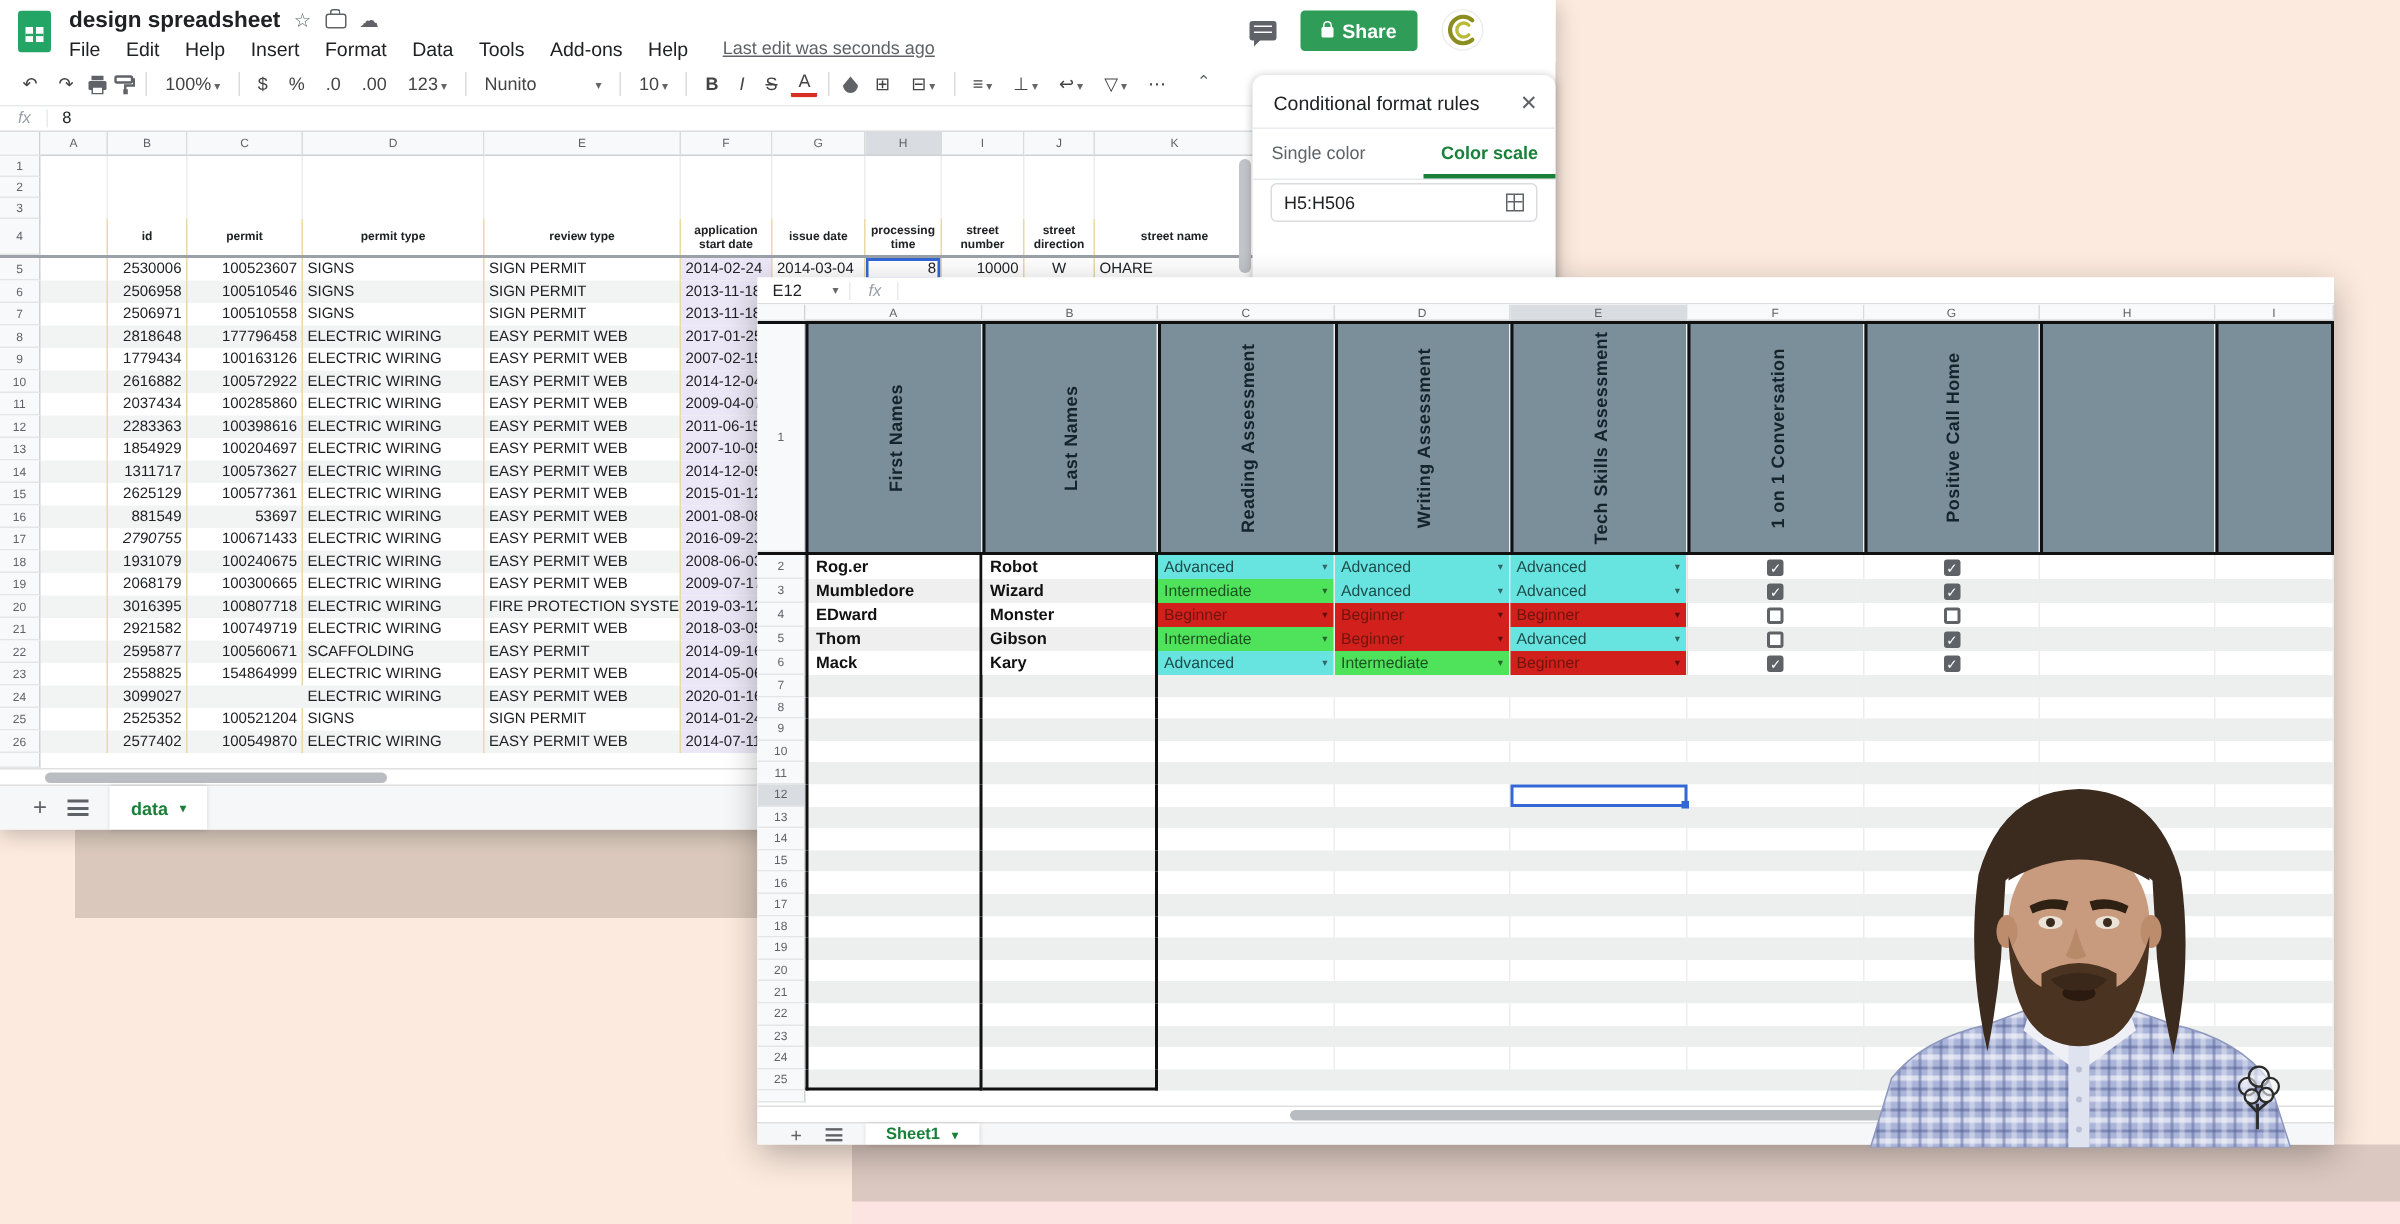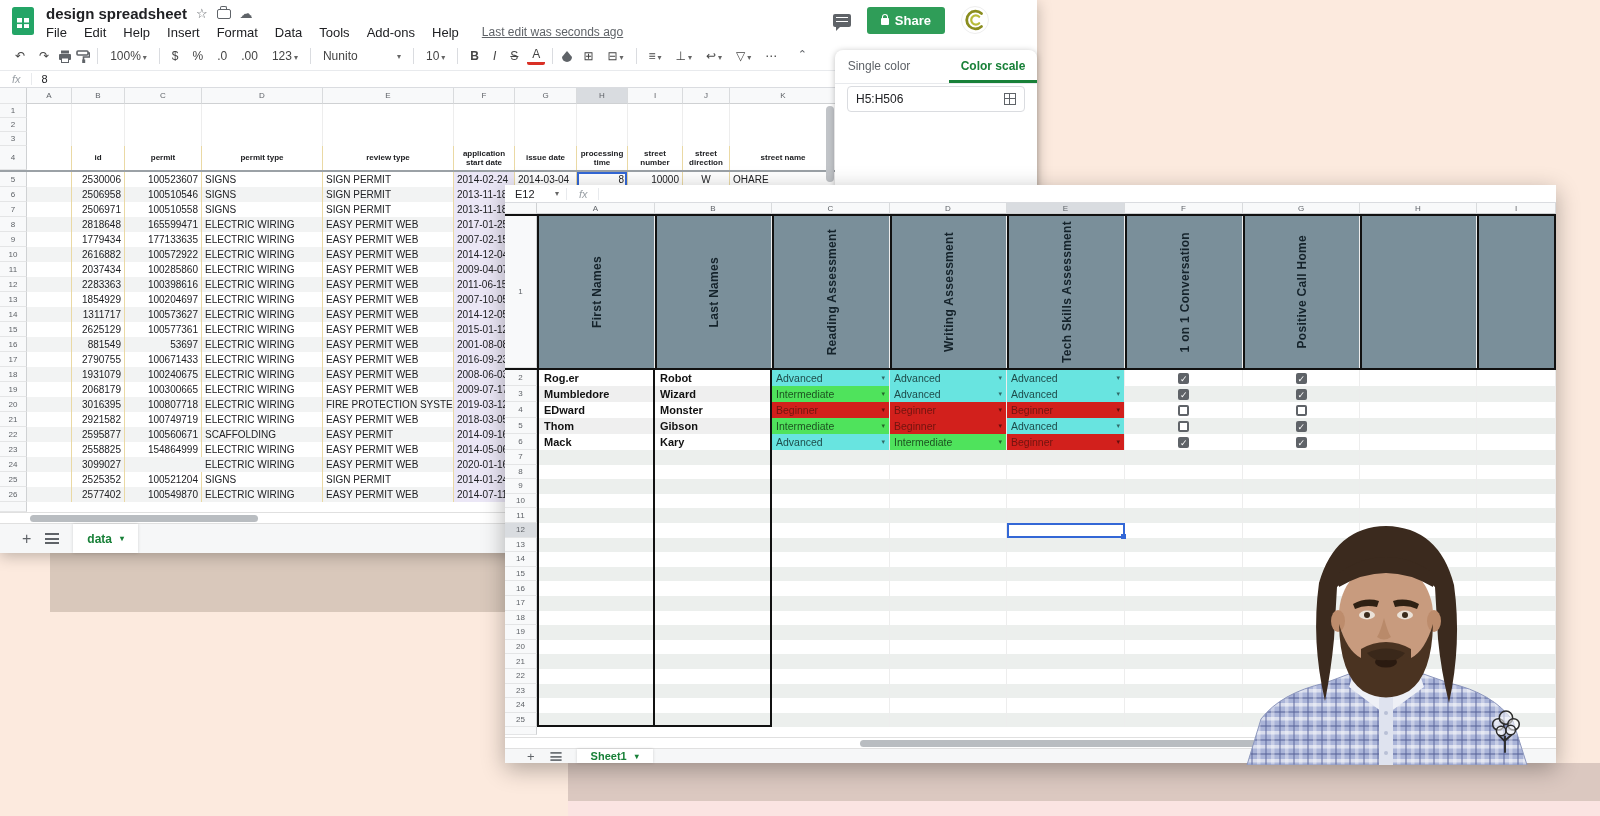--- a/index.html
+++ b/index.html
@@ -318,35 +318,35 @@
           <div class="cell yb" style="width: 62px;"></div>
           <div class="cell yb" style="width: 51px;"></div>
           <div class="cell yb" style="width: 55px;"></div>
           <div class="cell yb" style="width: 47px;"></div>
           <div class="cell yb" style="width: 107px;"></div>
         </div>
         <div class="grow" style="height: 15px; background: rgb(242, 243, 243);">
           <div class="rh" style="width: 27px;">8</div>
           <div class="cell yb" style="width: 45px;"></div>
           <div class="cell yb rt" style="width: 53px;">2818648</div>
-          <div class="cell yb rt" style="width: 77px;">165599471</div>
+          <div class="cell yb rt" style="width: 77px;">177796458</div>
           <div class="cell yb " style="width: 121px;">ELECTRIC WIRING</div>
           <div class="cell yb " style="width: 131px;">EASY PERMIT WEB</div>
           <div class="cell yb lav" style="width: 61px;">2017-01-25</div>
           <div class="cell yb" style="width: 62px;"></div>
           <div class="cell yb" style="width: 51px;"></div>
           <div class="cell yb" style="width: 55px;"></div>
           <div class="cell yb" style="width: 47px;"></div>
           <div class="cell yb" style="width: 107px;"></div>
         </div>
         <div class="grow" style="height: 15px;">
           <div class="rh" style="width: 27px;">9</div>
           <div class="cell yb" style="width: 45px;"></div>
           <div class="cell yb rt" style="width: 53px;">1779434</div>
-          <div class="cell yb rt" style="width: 77px;">177133635</div>
+          <div class="cell yb rt" style="width: 77px;">100163126</div>
           <div class="cell yb " style="width: 121px;">ELECTRIC WIRING</div>
           <div class="cell yb " style="width: 131px;">EASY PERMIT WEB</div>
           <div class="cell yb lav" style="width: 61px;">2007-02-15</div>
           <div class="cell yb" style="width: 62px;"></div>
           <div class="cell yb" style="width: 51px;"></div>
           <div class="cell yb" style="width: 55px;"></div>
           <div class="cell yb" style="width: 47px;"></div>
           <div class="cell yb" style="width: 107px;"></div>
         </div>
         <div class="grow" style="height: 15px; background: rgb(242, 243, 243);">
@@ -443,21 +443,21 @@
           <div class="cell yb lav" style="width: 61px;">2001-08-08</div>
           <div class="cell yb" style="width: 62px;"></div>
           <div class="cell yb" style="width: 51px;"></div>
           <div class="cell yb" style="width: 55px;"></div>
           <div class="cell yb" style="width: 47px;"></div>
           <div class="cell yb" style="width: 107px;"></div>
         </div>
         <div class="grow" style="height: 15px;">
           <div class="rh" style="width: 27px;">17</div>
           <div class="cell yb" style="width: 45px;"></div>
-          <div class="cell yb rt" style="width: 53px;">2790755</div>
+          <div class="cell yb rt" style="width: 53px; font-style: italic;">2790755</div>
           <div class="cell yb rt" style="width: 77px;">100671433</div>
           <div class="cell yb " style="width: 121px;">ELECTRIC WIRING</div>
           <div class="cell yb " style="width: 131px;">EASY PERMIT WEB</div>
           <div class="cell yb lav" style="width: 61px;">2016-09-23</div>
           <div class="cell yb" style="width: 62px;"></div>
           <div class="cell yb" style="width: 51px;"></div>
           <div class="cell yb" style="width: 55px;"></div>
           <div class="cell yb" style="width: 47px;"></div>
           <div class="cell yb" style="width: 107px;"></div>
         </div>
@@ -602,20 +602,24 @@
       <span class="tab-plus">+</span>
       <span class="tab-all"></span>
       <span class="sheet-tab">
         <span>data</span>
           <span class="tb-caret">▾</span>
       </span>
     </div>
   </section>
 
   <aside class="panel">
+    <div class="panel-title">
+      <span>Conditional format rules</span>
+      <span class="panel-x">✕</span>
+    </div>
     <div class="panel-tabs">
       <span class="ptab">Single color</span>
       <span class="ptab on">Color scale</span>
     </div>
     <div class="prange">
       <span>H5:H506</span>
       <span class="grid-ic"></span>
     </div>
   </aside>
 

